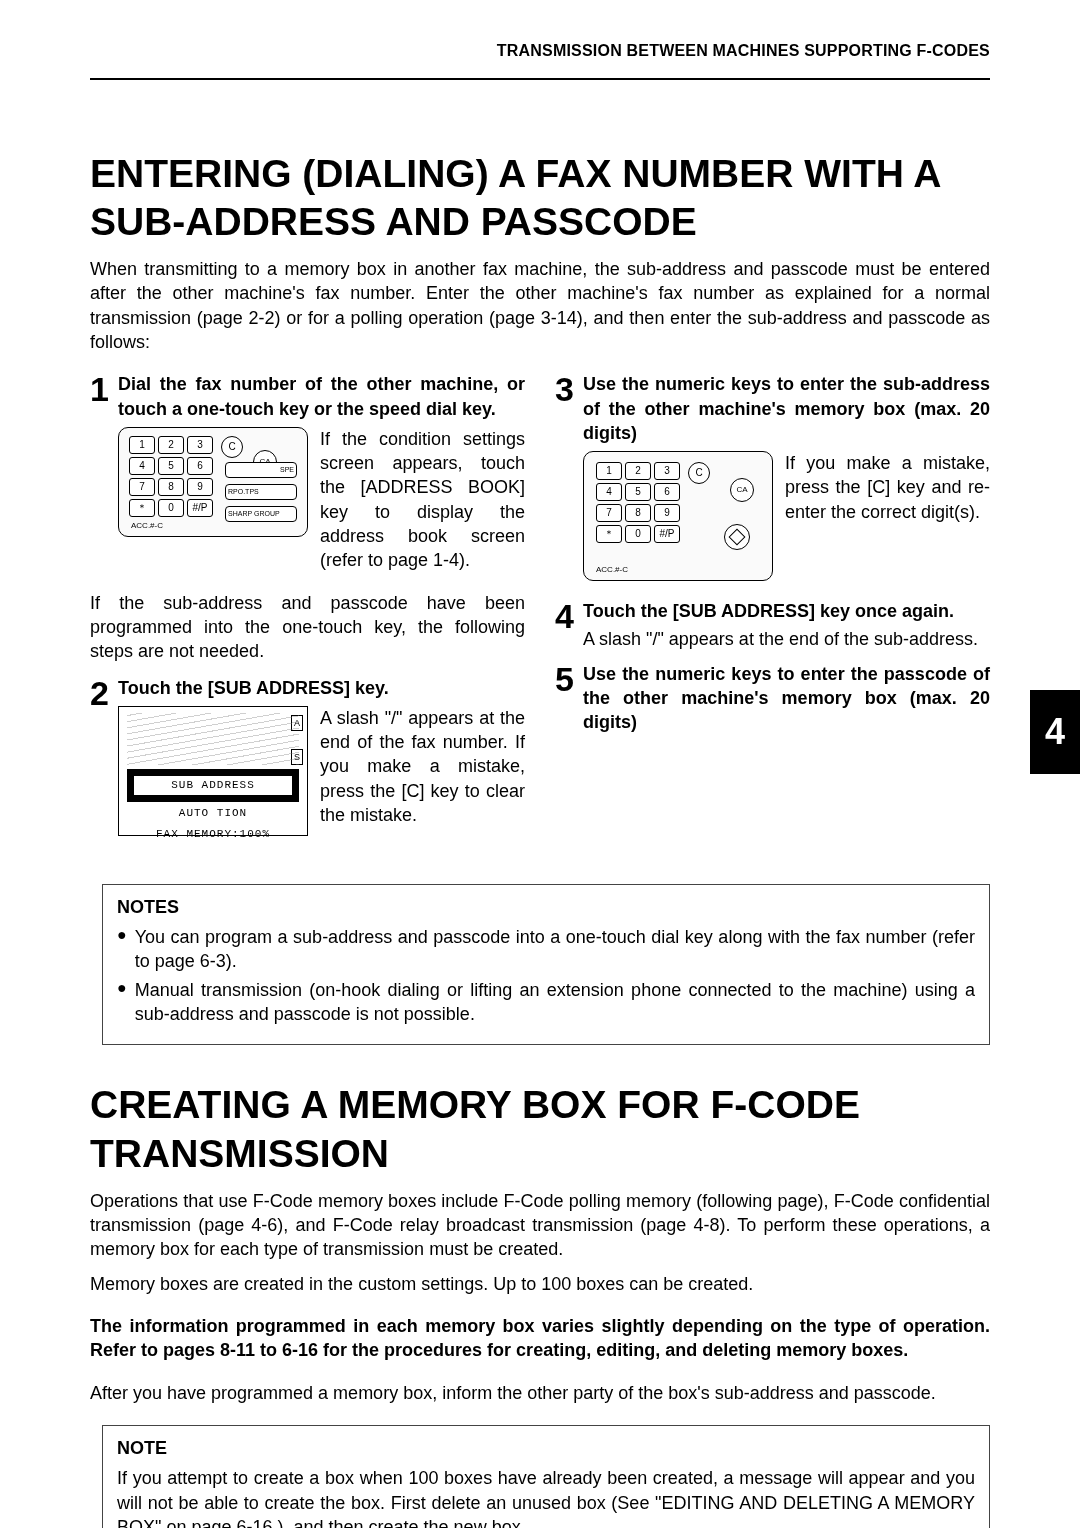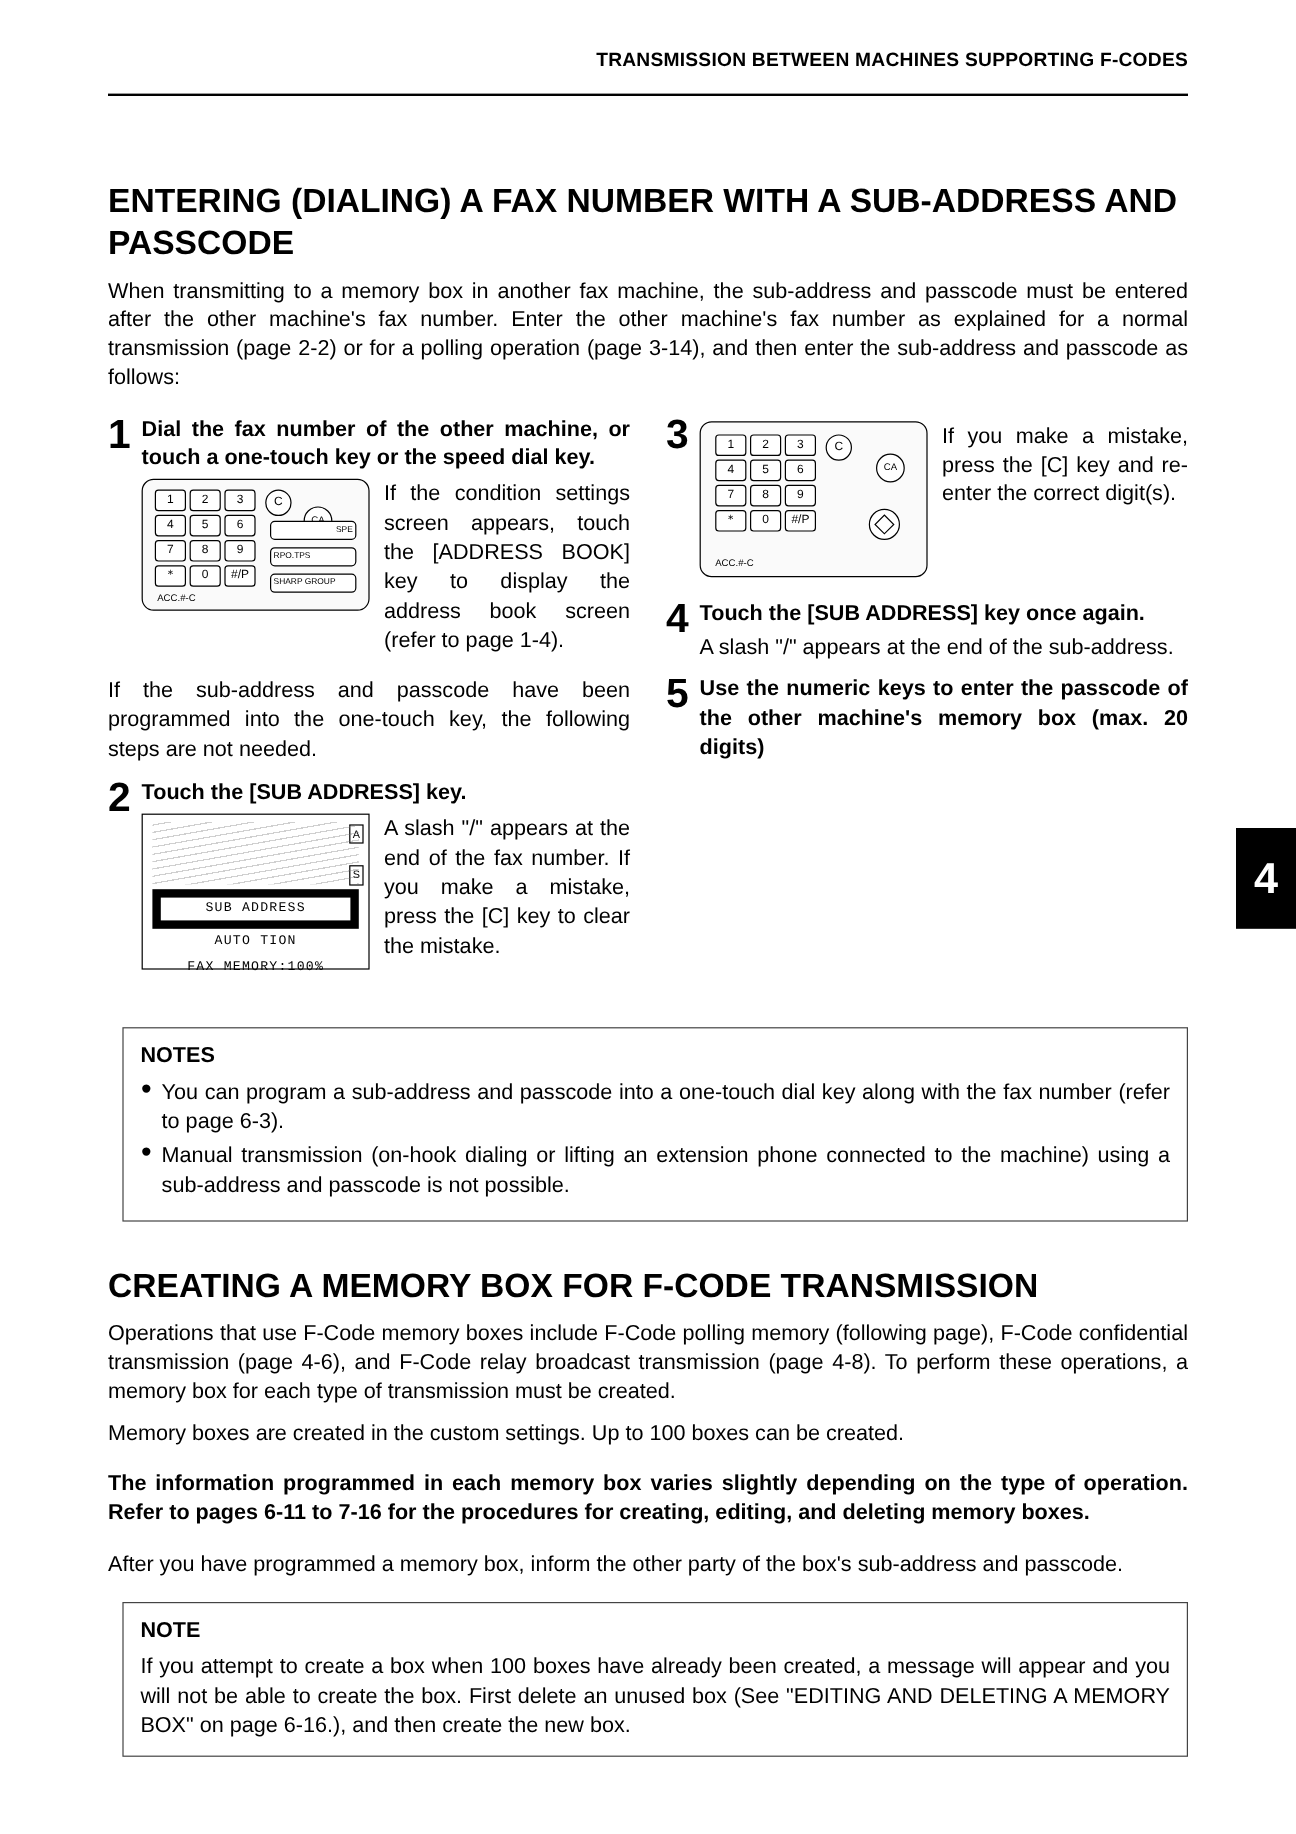--- a/index.html
+++ b/index.html
@@ -16,21 +16,21 @@
   .running-head {
     font-weight: bold;
     font-size: 16px;
     text-align: right;
     border-bottom: 2px solid #000;
     padding-bottom: 16px;
     margin-bottom: 70px;
     letter-spacing: 0.2px;
   }
   h1.sect {
-    font-size: 28px;
+    font-size: 39px;
     font-weight: bold;
     margin: 0 0 10px 0;
     line-height: 1.25;
   }
   .intro { text-align: justify; margin: 0 0 18px 0; }
   .steps {
     display: flex;
     gap: 30px;
     margin-bottom: 30px;
   }
@@ -195,20 +195,21 @@
         </div>
       </div>
     </div>
   </div>
 
   <div class="col">
 
     <div class="step">
       <div class="step-num">3</div>
       <div class="step-body">
+        <div class="step-title">Use the numeric keys to enter the sub-address of the other machine's memory box (max. 20 digits)</div>
         <div class="step-inline">
           <div class="illus3">
             <div style="display:flex; align-items:flex-start;">
               <div class="keypad">
                 <div class="k">1</div>
                 <div class="k">2</div>
                 <div class="k">3</div>
                 <div class="k">4</div>
                 <div class="k">5</div>
                 <div class="k">6</div>
@@ -256,21 +257,21 @@
     </div>
   <div class="bul">
       <span class="dot">●</span>
       <span>Manual transmission (on-hook dialing or lifting an extension phone connected to the machine) using a sub-address and passcode is not possible.</span>
     </div>
 </div>
 
 <h1 class="sect">CREATING A MEMORY BOX FOR F-CODE TRANSMISSION</h1>
 <p class="sect2-intro">Operations that use F-Code memory boxes include F-Code polling memory (following page), F-Code confidential transmission (page 4-6), and F-Code relay broadcast transmission (page 4-8). To perform these operations, a memory box for each type of transmission must be created.</p>
 <p class="sect2-intro">Memory boxes are created in the custom settings. Up to 100 boxes can be created.</p>
-<p class="boldpara">The information programmed in each memory box varies slightly depending on the type of operation. Refer to pages 6-11 to 7-16 for the procedures for creating, editing, and deleting memory boxes.</p>
+<p class="boldpara">The information programmed in each memory box varies slightly depending on the type of operation. Refer to pages 8-11 to 6-16 for the procedures for creating, editing, and deleting memory boxes.</p>
 <p class="after">After you have programmed a memory box, inform the other party of the box's sub-address and passcode.</p>
 
 <div class="notebox">
   <div class="hdr">NOTE</div>
   <div>If you attempt to create a box when 100 boxes have already been created, a message will appear and you will not be able to create the box. First delete an unused box (See "EDITING AND DELETING A MEMORY BOX" on page 6-16.), and then create the new box.</div>
 </div>
 
 <div class="chapter-tab">4</div>
 
 </body></html>

